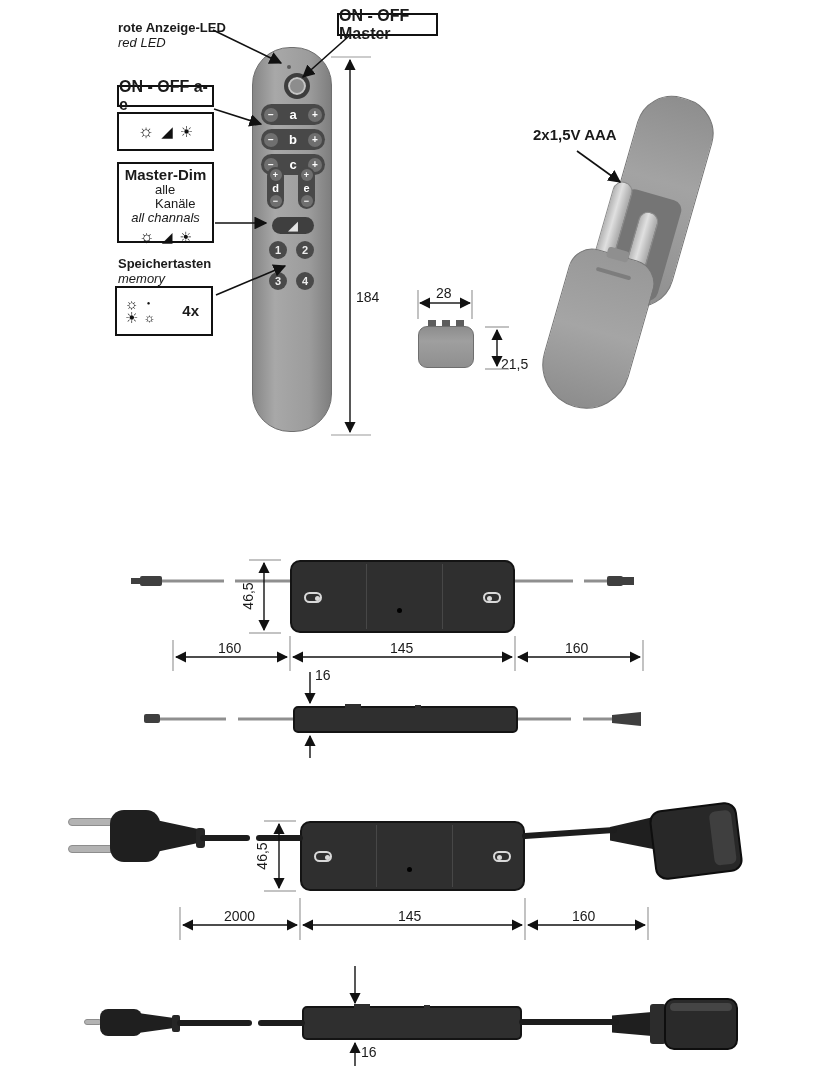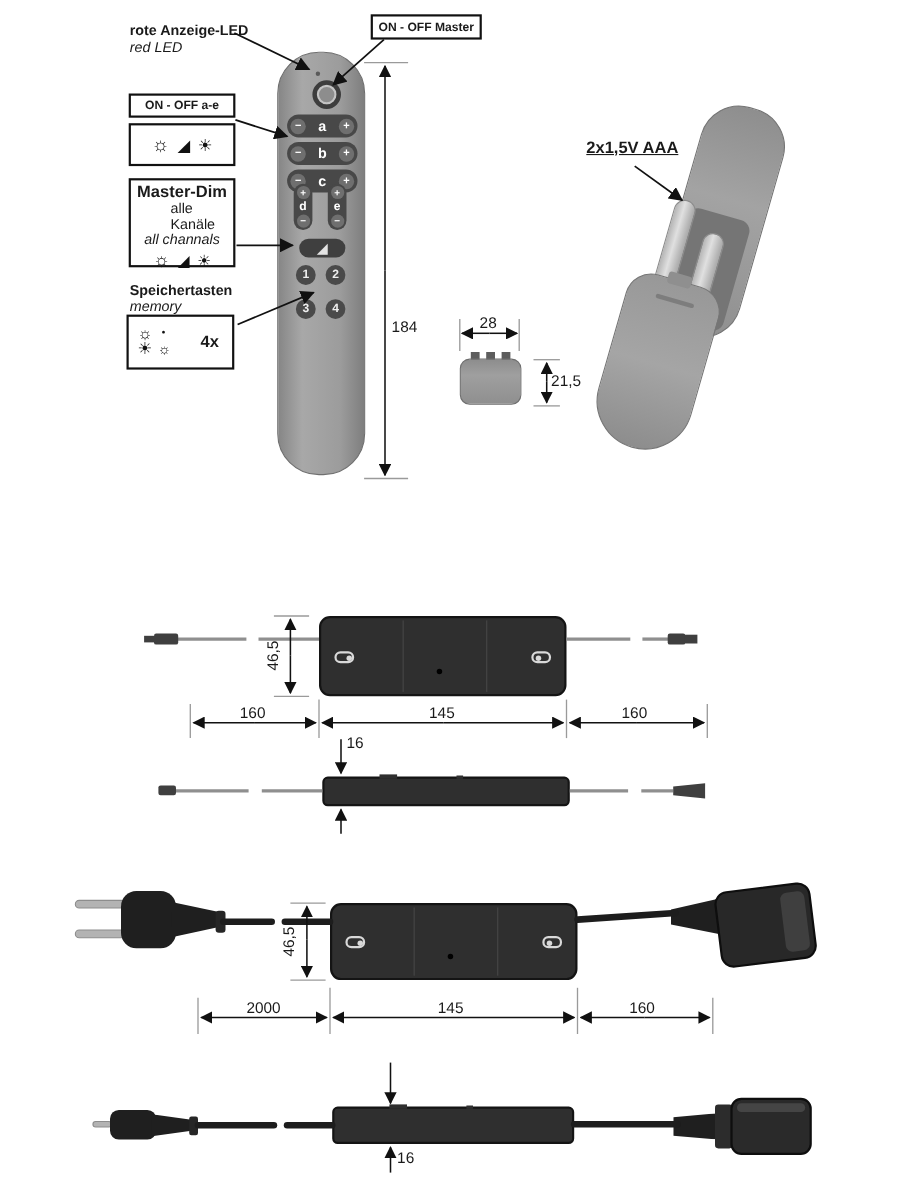--- a/index.html
+++ b/index.html
@@ -4,21 +4,21 @@
 <style>
   html,body{margin:0;padding:0;background:#fff;}
   #page{position:relative;width:839px;height:1080px;background:#fff;overflow:hidden;
         font-family:"Liberation Sans",sans-serif;color:#1a1a1a;}
   .abs{position:absolute;}
   
   .annbox{position:absolute;border:2px solid #111;background:#fff;box-sizing:border-box;
           display:flex;align-items:center;justify-content:center;}
   .lbl-b{font-weight:bold;font-size:13px;line-height:15px;}
   .lbl-i{font-style:italic;font-size:13px;line-height:15px;}
-  .boxtxt{font-weight:bold;font-size:11px;}
+  .boxtxt{font-weight:bold;font-size:16px;}
   .sun{color:#111;}
   
   .remote-body{position:absolute;left:252px;top:47px;width:80px;height:385px;border-radius:38px;
     background:linear-gradient(90deg,#868686,#a8a8a8 28%,#9c9c9c 72%,#7e7e7e);
     border:1px solid #6f6f6f;box-sizing:border-box;}
   .pill{position:absolute;background:#484848;border-radius:11px;display:flex;align-items:center;
         justify-content:space-between;box-sizing:border-box;padding:0 3px;}
   .pill .mini{width:14px;height:14px;border-radius:50%;background:#6f6f6f;color:#fff;font-size:10px;
         font-weight:bold;display:flex;align-items:center;justify-content:center;}
   .pill .ltr{color:#fff;font-weight:bold;font-size:13px;}
@@ -164,37 +164,37 @@
       </div>
   </div>
 
   <div class="dim" style="left:356px;top:289px;">184</div>
 
   <div class="abs" style="left:428px;top:320px;width:8px;height:7px;background:#5d5d5d;"></div>
   <div class="abs" style="left:442px;top:320px;width:8px;height:7px;background:#5d5d5d;"></div>
   <div class="abs" style="left:456px;top:320px;width:8px;height:7px;background:#5d5d5d;"></div>
   <div class="abs" style="left:418px;top:326px;width:56px;height:42px;border-radius:9px;background:linear-gradient(180deg,#8d8d8d,#9f9f9f 35%,#8f8f8f);border:1px solid #6e6e6e;box-sizing:border-box;"></div>
   <div class="dim" style="left:436px;top:285px;">28</div>
-  <div class="dim" style="left:501px;top:338px;">21,5</div>
+  <div class="dim" style="left:501px;top:356px;">21,5</div>
 
   <div class="bat-body">
     <div class="bat-well"></div>
     <div class="battery" style="left:-6px;top:96px;width:20px;height:112px;">
         <div class="bat-cap"></div>
       </div>
     <div class="battery" style="left:27px;top:118px;width:20px;height:104px;">
         <div class="bat-cap"></div>
       </div>
     <div class="abs" style="left:24px;top:206px;width:26px;height:14px;background:#8a8a8a;border-radius:3px;"></div>
   </div>
   <div class="bat-cover">
     <div class="abs" style="left:32px;top:-7px;width:22px;height:11px;background:#8f8f8f;border-radius:3px;"></div>
     <div class="abs" style="left:26px;top:16px;width:36px;height:4px;background:#7d7d7d;border-radius:2px;"></div>
   </div>
-  <div class="abs" style="left:533px;top:126px;font-weight:bold;font-size:15px;text-decoration:underline;">2x1,5V AAA</div>
+  <div class="abs" style="left:533px;top:126px;font-weight:bold;font-size:15px;">2x1,5V AAA</div>
 
 
   <div class="recbox" style="left:290px;top:560px;width:225px;height:73px;">
     <div class="seam" style="left:74px;"></div>
     <div class="seam" style="left:150px;"></div>
     <div class="keyhole" style="left:12px;top:30px;">
         <div class="kh-dot" style="left:9px;"></div>
       </div>
     <div class="keyhole" style="left:191px;top:30px;">
         <div class="kh-dot" style="left:2px;"></div>

